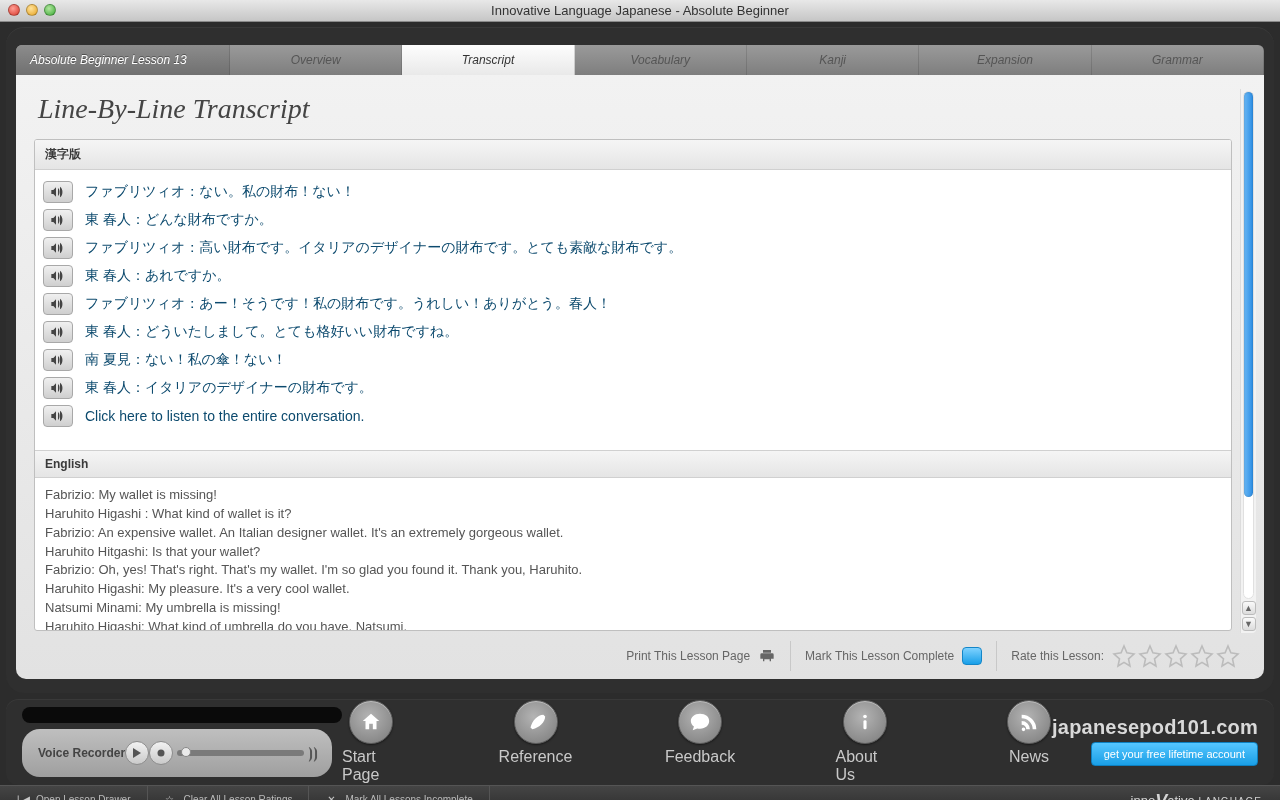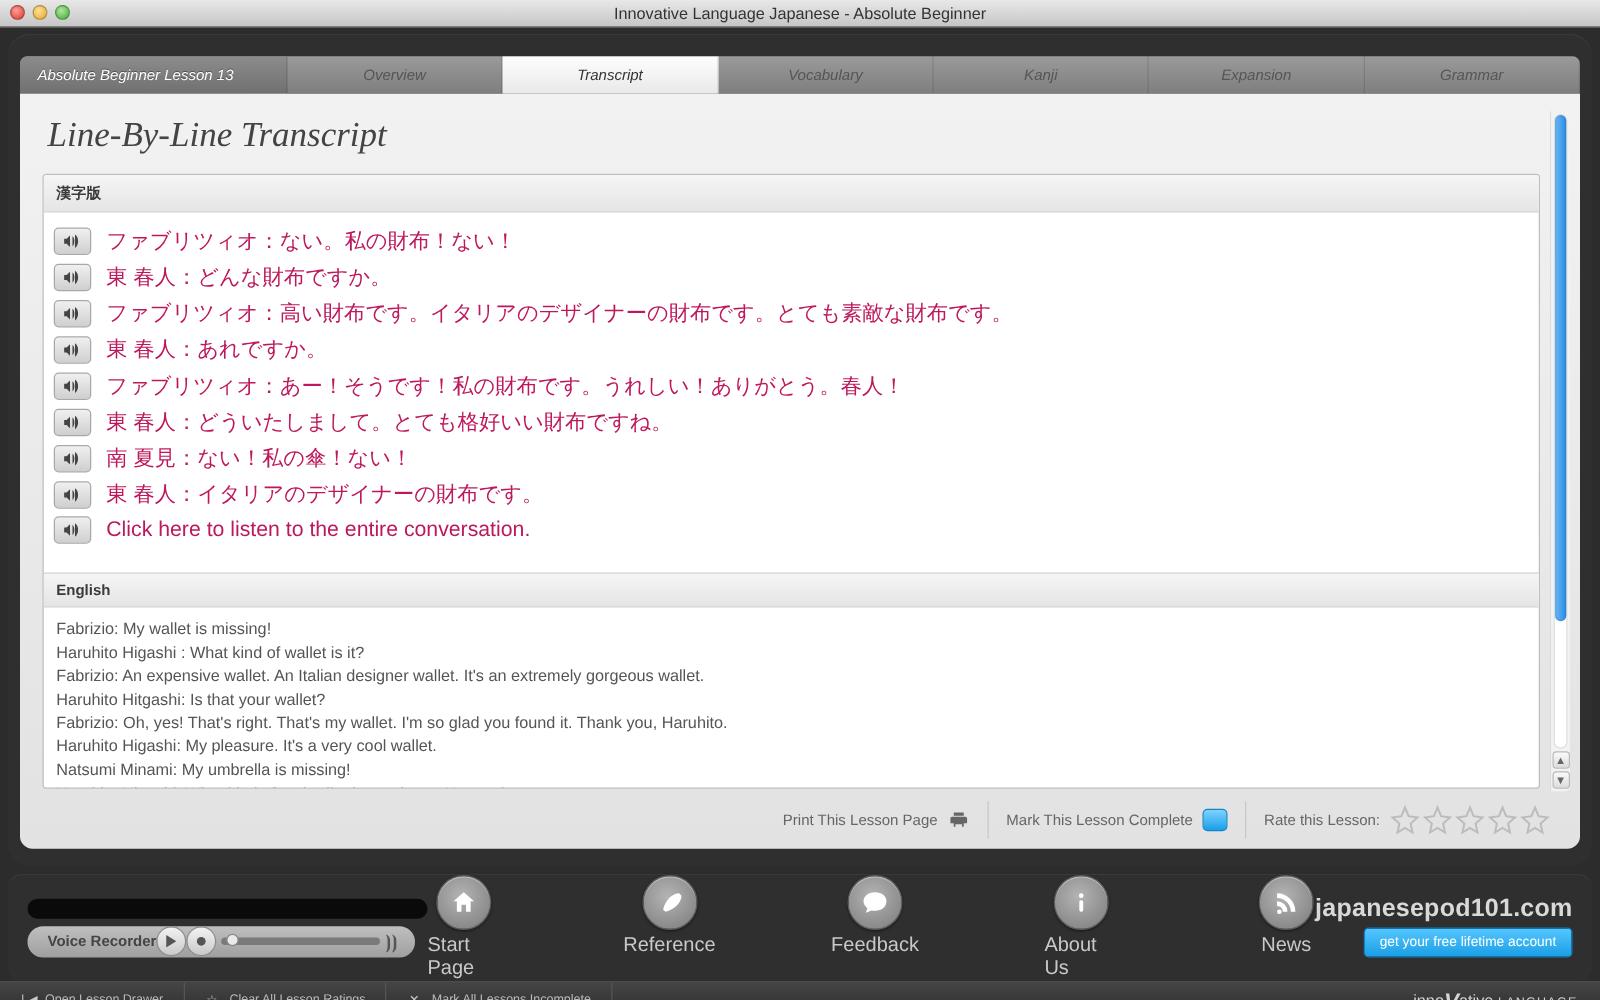--- a/index.html
+++ b/index.html
@@ -24,21 +24,21 @@
 .tab.flex { flex: 1; }
 
 
 .panel { flex: 1; background: linear-gradient(#f2f2f2, #e2e2e2); border-radius: 0 0 10px 10px; position: relative; display: flex; overflow: hidden; }
 .panel-inner { flex: 1; overflow: hidden; padding: 14px 8px 14px 18px; display: flex; flex-direction: column; }
 .page-title { font-family: Georgia, serif; font-style: italic; font-size: 28px; color: #444; padding: 4px 0 14px 4px; }
 .scrollarea { flex: 1; overflow: hidden; border: 1px solid #bfbfbf; background: #fff; border-radius: 3px; display: flex; flex-direction: column; }
 .section-hdr { background: linear-gradient(#f5f5f5, #e5e5e5); border-top: 1px solid #d0d0d0; border-bottom: 1px solid #d0d0d0; padding: 6px 10px; font-size: 12px; font-weight: bold; color: #3a3a3a; }
 .section-hdr:first-child { border-top: none; }
 .lines { padding: 8px 10px 20px 8px; }
-.line { display: flex; align-items: center; gap: 12px; padding: 3px 0; font-size: 17px; color: #be185d; }
+.line { display: flex; align-items: center; gap: 12px; padding: 3px 0; font-size: 14px; color: #0c4a6e; }
 .play { width: 30px; height: 22px; background: linear-gradient(#f0f0f0, #cfcfcf); border: 1px solid #a8a8a8; border-radius: 4px; display: flex; align-items: center; justify-content: center; cursor: pointer; }
 .play svg { width: 16px; height: 12px; fill: #444; }
 .english-body { padding: 8px 10px 14px 10px; font-size: 13px; color: #555; line-height: 1.45; white-space: pre-line; }
 
 
 .vscroll { width: 16px; background: #f2f2f2; border-left: 1px solid #dcdcdc; display: flex; flex-direction: column; align-items: center; padding: 2px; border-radius: 0 4px 4px 0; margin-right: 8px; margin-top: 14px; margin-bottom: 46px; }
 .vtrack { flex: 1; width: 100%; background: #fff; border: 1px solid #e0e0e0; border-radius: 7px; position: relative; }
 .vthumb { position: absolute; top: 0; left: 0; right: 0; height: 80%; background: linear-gradient(to right, #6ab8f5, #2b8de4); border-radius: 7px; box-shadow: inset 0 0 2px rgba(0,0,0,0.25); }
 .varrow { width: 14px; height: 14px; background: linear-gradient(#fafafa, #dcdcdc); border: 1px solid #bbb; border-radius: 3px; margin-top: 2px; display: flex; align-items: center; justify-content: center; font-size: 9px; color: #666; cursor: pointer; }
 
@@ -48,21 +48,21 @@
 .pb-icon { width: 18px; height: 16px; display: inline-flex; align-items: center; justify-content: center; }
 .checkbox { width: 20px; height: 18px; border-radius: 4px; background: linear-gradient(#7fd2ff, #189fe8); border: 1px solid #1486c8; cursor: pointer; }
 .stars { display: flex; gap: 2px; }
 .star { width: 24px; height: 24px; cursor: pointer; }
 .star svg { width: 100%; height: 100%; fill: none; stroke: #bcbcbc; stroke-width: 1.6; }
 
 
 .lowerdark { height: 86px; margin: 6px 6px 0 6px; background: #2f2f2f; border-radius: 12px; display: flex; align-items: center; padding: 10px 16px; box-shadow: inset 0 1px 0 rgba(255,255,255,0.05); }
 .player { width: 320px; display: flex; flex-direction: column; gap: 6px; }
 .trackbar { height: 16px; background: #0a0a0a; border-radius: 10px; width: 100%; }
-.voice { height: 25px; display: flex; align-items: center; background: linear-gradient(#bfbfbf, #9f9f9f); border-radius: 18px; padding: 0 14px 0 16px; position: relative; width: 310px; gap: 0; }
+.voice { height: 48px; display: flex; align-items: center; background: linear-gradient(#bfbfbf, #9f9f9f); border-radius: 18px; padding: 0 14px 0 16px; position: relative; width: 310px; gap: 0; }
 .voice-label { font-size: 12px; font-weight: bold; color: #444; flex: 0 0 auto; }
 .circ { width: 24px; height: 24px; border-radius: 50%; background: linear-gradient(#f2f2f2, #cacaca); border: 1px solid #8d8d8d; display: flex; align-items: center; justify-content: center; cursor: pointer; }
 .circ svg { width: 10px; height: 10px; fill: #555; }
 .slider { flex: 1; height: 6px; background: #7a7a7a; border-radius: 3px; position: relative; margin: 0 4px; }
 .slider .knob { position: absolute; top: -3px; left: 4px; width: 10px; height: 10px; border-radius: 50%; background: #eaeaea; border: 1px solid #888; }
 .volicon { color: #555; font-size: 15px; }
 
 .navbuttons { flex: 1; display: flex; justify-content: space-between; gap: 28px; color: #c9c9c9; font-size: 16px; }
 .navbtn { display: flex; flex-direction: column; align-items: center; gap: 4px; cursor: pointer; width: 58px; }
 .navcirc { width: 44px; height: 44px; border-radius: 50%; background: radial-gradient(circle at 45% 38%, #b4b4b4, #7a7a7a); display: flex; align-items: center; justify-content: center; color: #fff; border: 1px solid #5c5c5c; box-shadow: inset 0 1px 0 rgba(255,255,255,0.35), 0 1px 2px rgba(0,0,0,0.5); }

